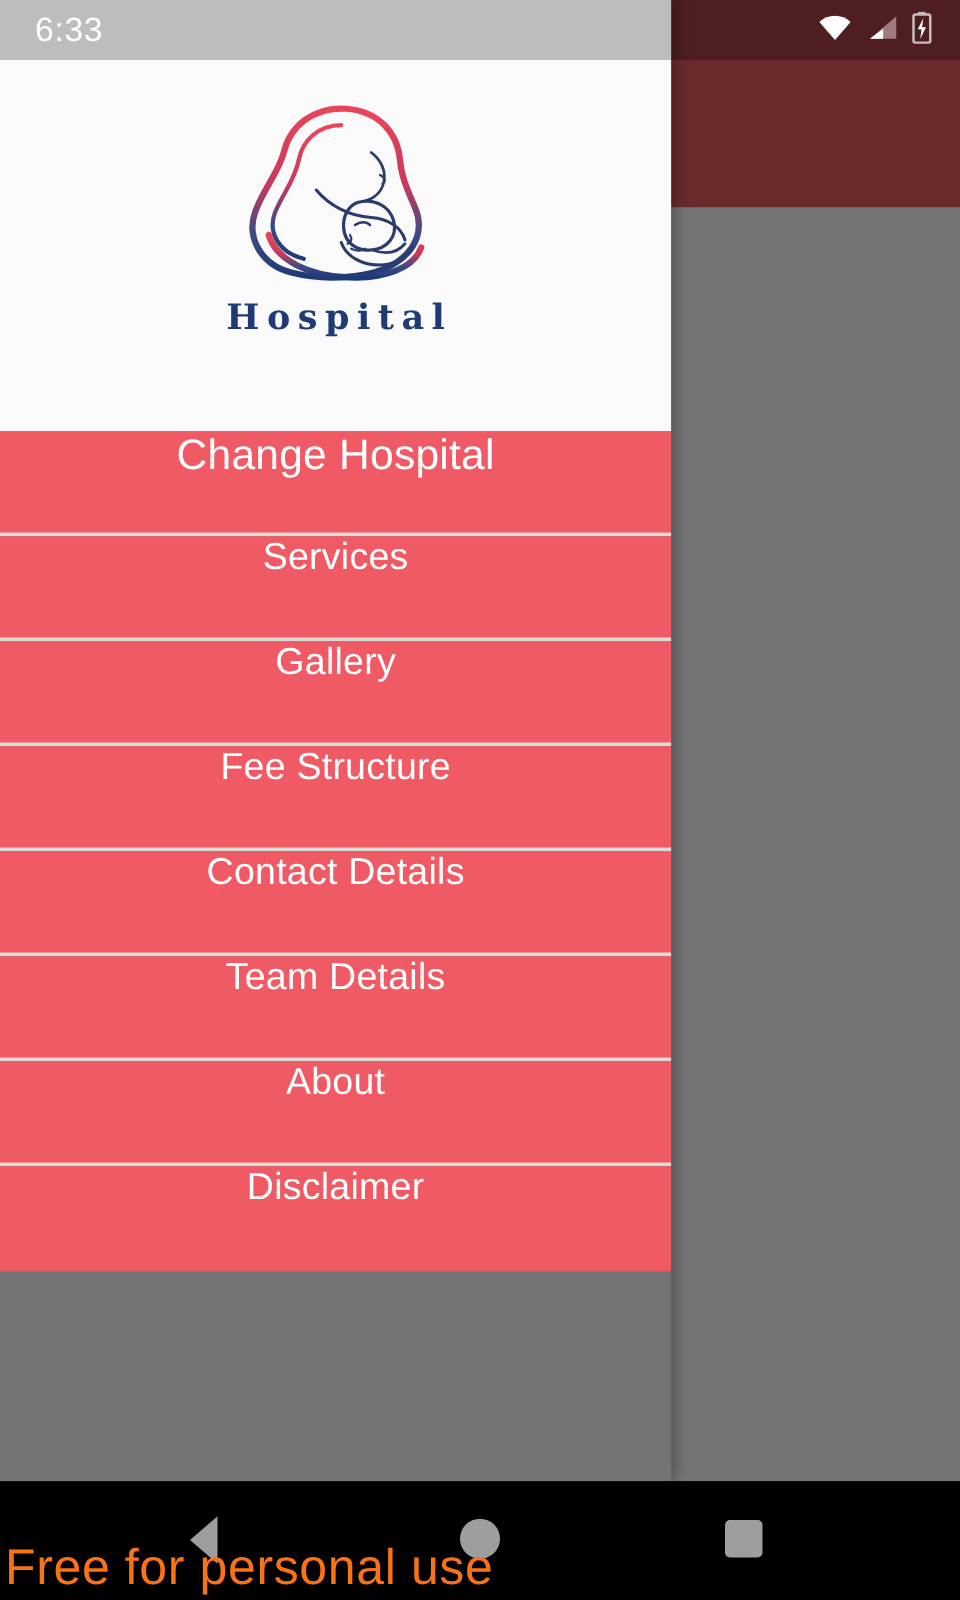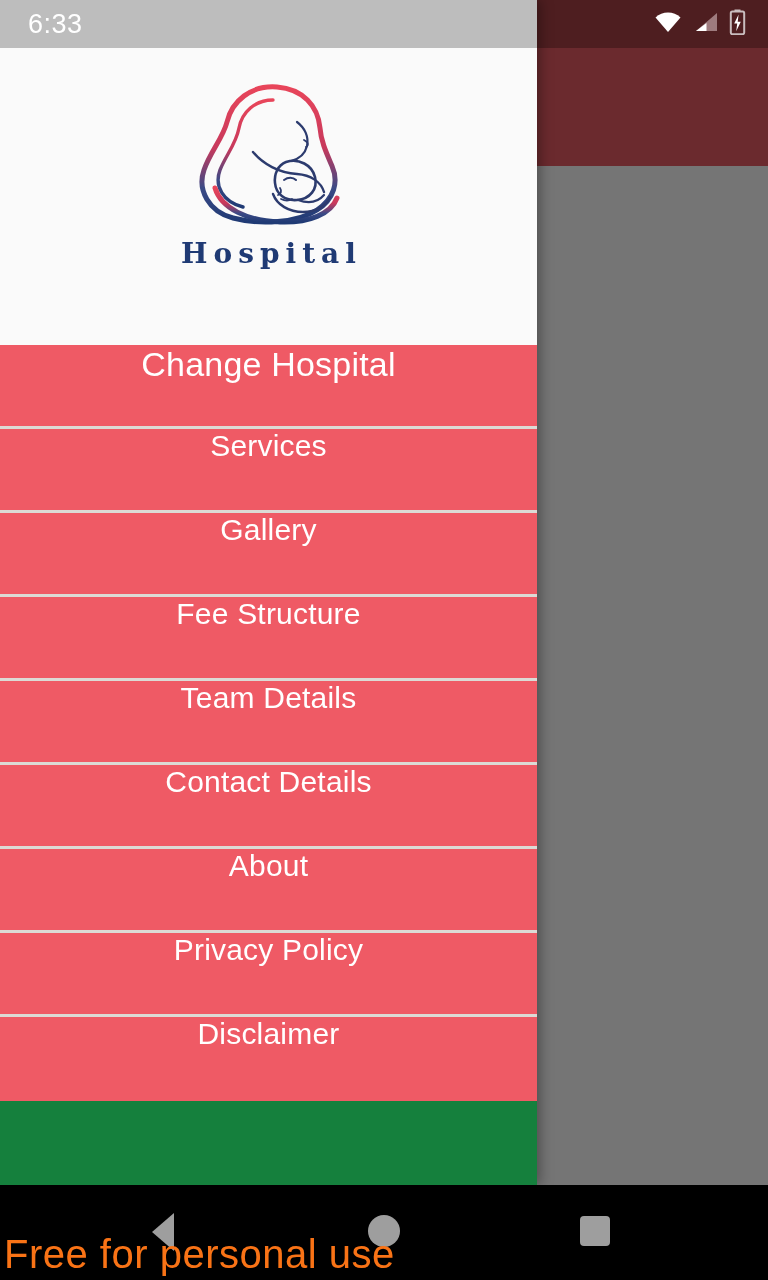--- a/index.html
+++ b/index.html
@@ -40,21 +40,21 @@
     height:32px;
     display:flex; align-items:center; gap:10px;
     z-index:6;
   }
   .sicon { display:block; }
 
   
   #drawer {
     position:absolute; left:0; top:0;
     width:537px; height:1185px;
-    background:#15803d;
+    background:#737373;
     z-index:5;
     overflow:hidden;
     box-shadow:3px 0 12px rgba(0,0,0,.35);
   }
   #drawer-statusbar {
     position:absolute; left:0; top:0; width:537px; height:48px;
     background:#BDBDBD;
     z-index:3;
   }
   #status-time {
@@ -254,30 +254,27 @@
       <div class="menu-item">
         <span>Services</span>
       </div>
       <div class="menu-item">
         <span>Gallery</span>
       </div>
       <div class="menu-item">
         <span>Fee Structure</span>
       </div>
       <div class="menu-item">
+        <span>Contact Details</span>
+      </div>
+      <div class="menu-item">
         <span>Team Details</span>
       </div>
       <div class="menu-item">
-        <span>Contact Details</span>
-      </div>
-      <div class="menu-item">
         <span>About</span>
-      </div>
-      <div class="menu-item">
-        <span>Privacy Policy</span>
       </div>
       <div class="menu-item last">
         <span>Disclaimer</span>
       </div>
     </div>
 
   </div>
 
   <div id="navbar">
     <div id="nav-back"></div>

